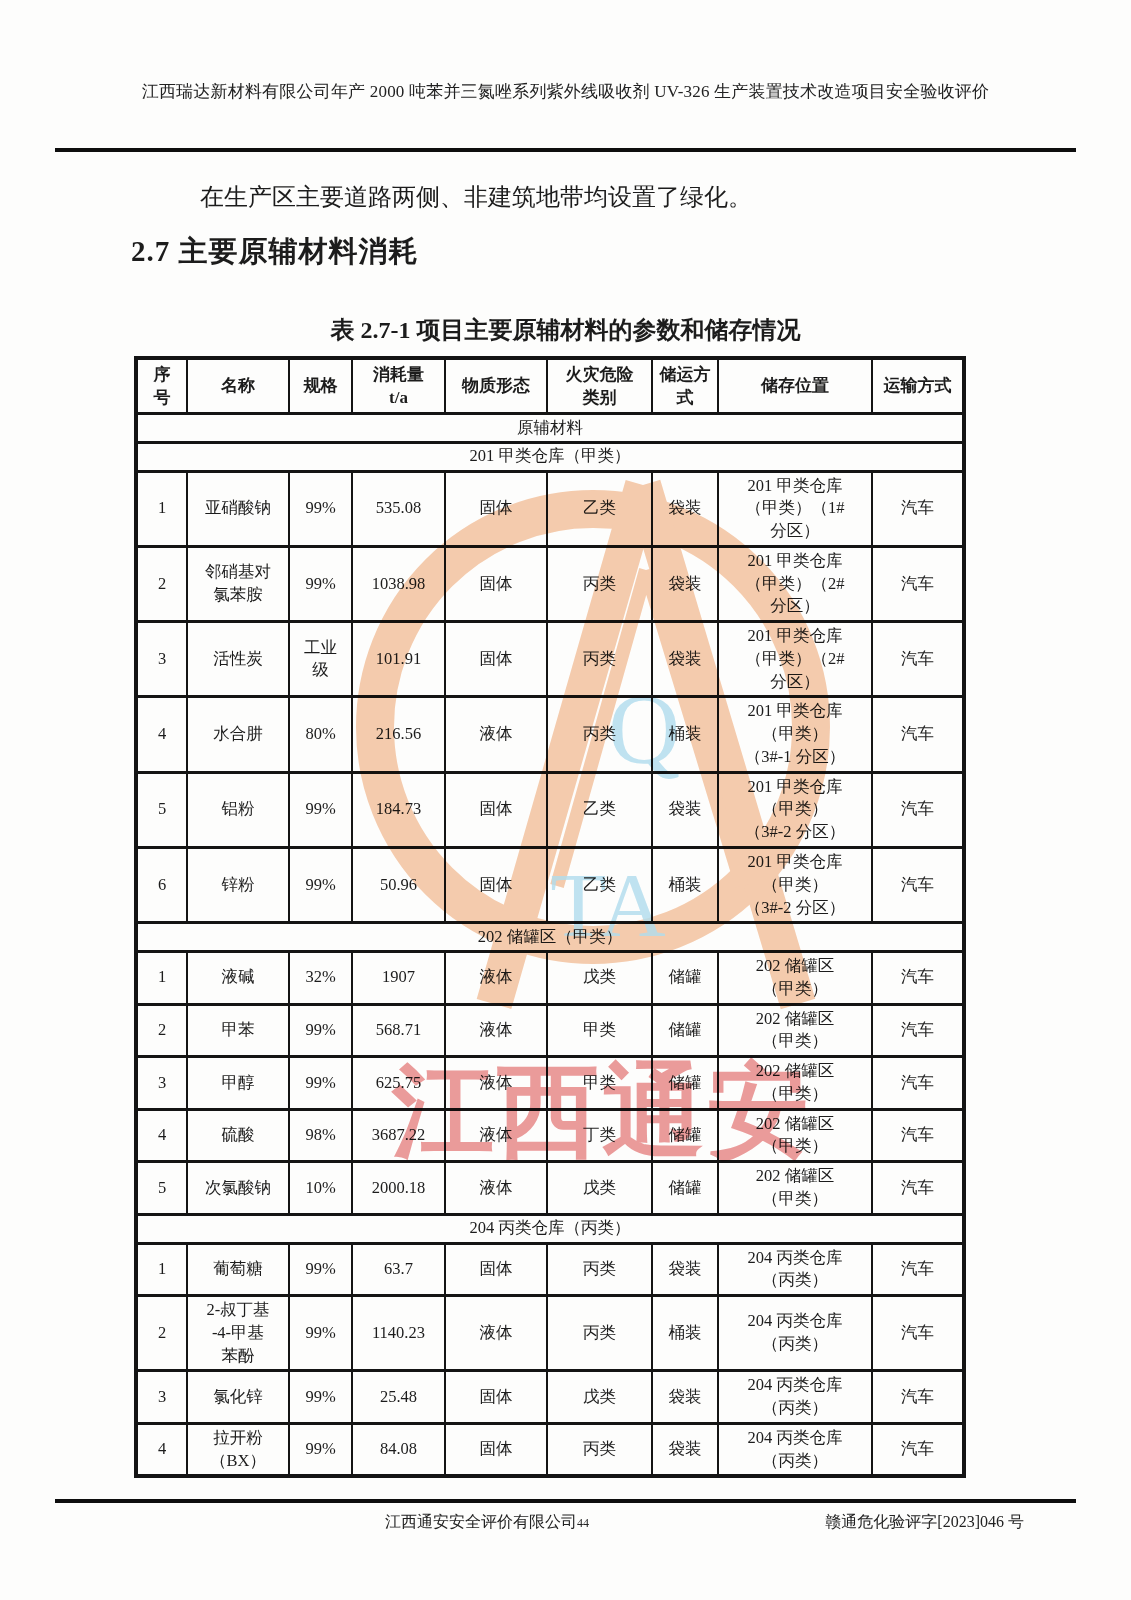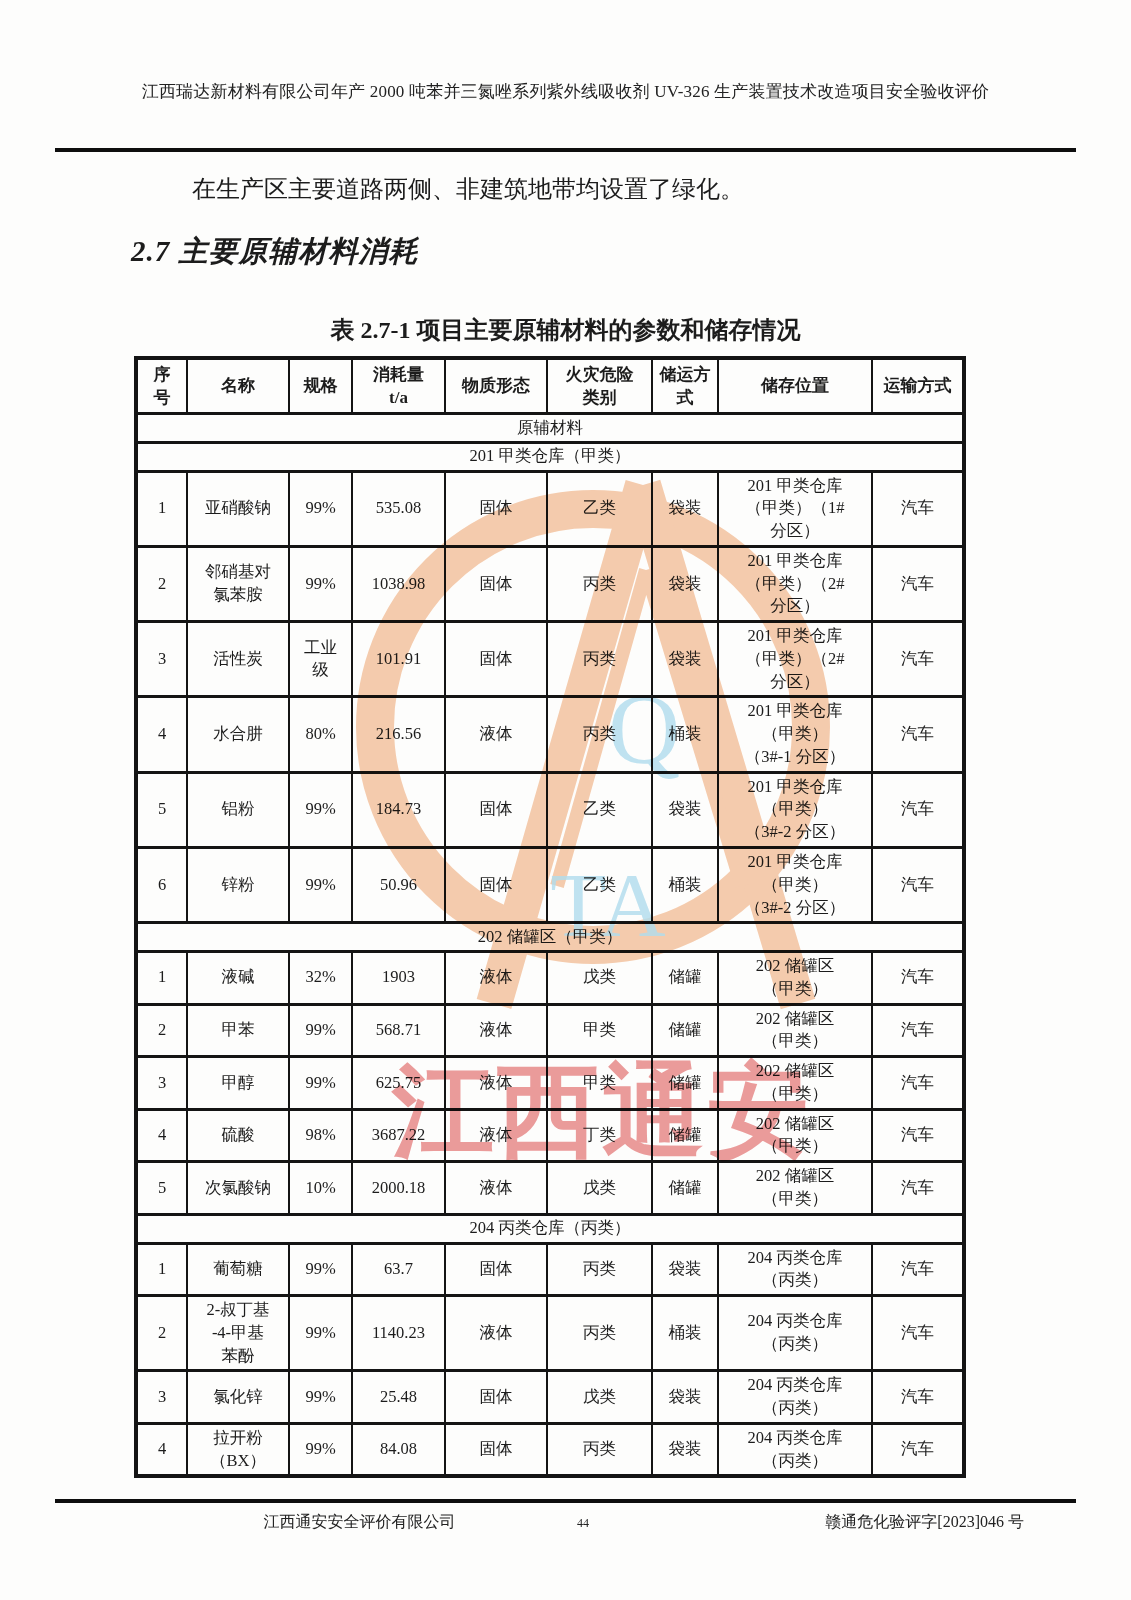--- a/index.html
+++ b/index.html
@@ -15,25 +15,25 @@
     text-align:center; font-size:17px; letter-spacing:0.2px;
     color:#222; white-space:nowrap;
   }
   .header-rule {
     position:absolute; top:148px; left:55px; right:55px;
     border-top:4.5px solid #0e0e0e;
   }
   
   .body-paragraph {
     position:absolute; top:168px; left:134px; right:90px;
-    font-size:24px; line-height:1.45; text-indent:54px; margin:4px;
+    font-size:24px; line-height:1.45; text-indent:54px; margin:12px;
   }
   .section-heading {
     position:absolute; top:232px; left:131px; margin:0;
-    font-size:29px; font-weight:bold; letter-spacing:1px;font-style:italic;
+    font-size:29px; font-weight:bold; letter-spacing:1px;
   }
   .table-title {
     position:absolute; top:314px; left:0; width:100%;
     text-align:center; font-size:24px; font-weight:bold;
   }
   
   .materials-table {
     position:absolute; top:356px; left:134px;
     width:828px; table-layout:fixed;
     border-collapse:collapse; border:4px solid #141414;
@@ -48,21 +48,21 @@
   .materials-table thead th { font-weight:bold; font-size:17px; height:48px; }
   .section-row td { padding:1.5px; height:22px; }
   
   .page-footer { position:absolute; top:1499px; left:55px; right:55px; }
   .footer-rule { border-top:4px solid #0e0e0e; }
   .footer-row {
     display:flex; align-items:baseline; margin-top:9px;
     padding-left:75px; padding-right:52px;
     font-size:16px; color:#222;
   }
-  .footer-left  { flex:1; text-align:center;margin-left:12px; }
+  .footer-left  { flex:1; text-align:right;margin-left:12px; }
   .footer-center{ flex:0 0 auto; text-align:right; font-size:12px; }
   .footer-right { flex:1; text-align:right; }
   
   .watermark-layer {
     position:absolute; inset:0; z-index:5;
     pointer-events:none; mix-blend-mode:multiply;
   }
   .logo-svg { position:absolute; top:0; left:0; }
   .red-watermark {
     position:absolute; top:1044px; left:392px;
@@ -201,21 +201,21 @@
 （3#-2 分区）</td>
           <td>汽车</td>
         </tr>
         <tr class="section-row">
           <td colspan="9">202 储罐区（甲类）</td>
         </tr>
         <tr class="data-row">
           <td>1</td>
           <td>液碱</td>
           <td>32%</td>
-          <td>1903</td>
+          <td>1907</td>
           <td>液体</td>
           <td>戊类</td>
           <td>储罐</td>
           <td>202 储罐区
 （甲类）</td>
           <td>汽车</td>
         </tr>
         <tr class="data-row">
           <td>2</td>
           <td>甲苯</td>

